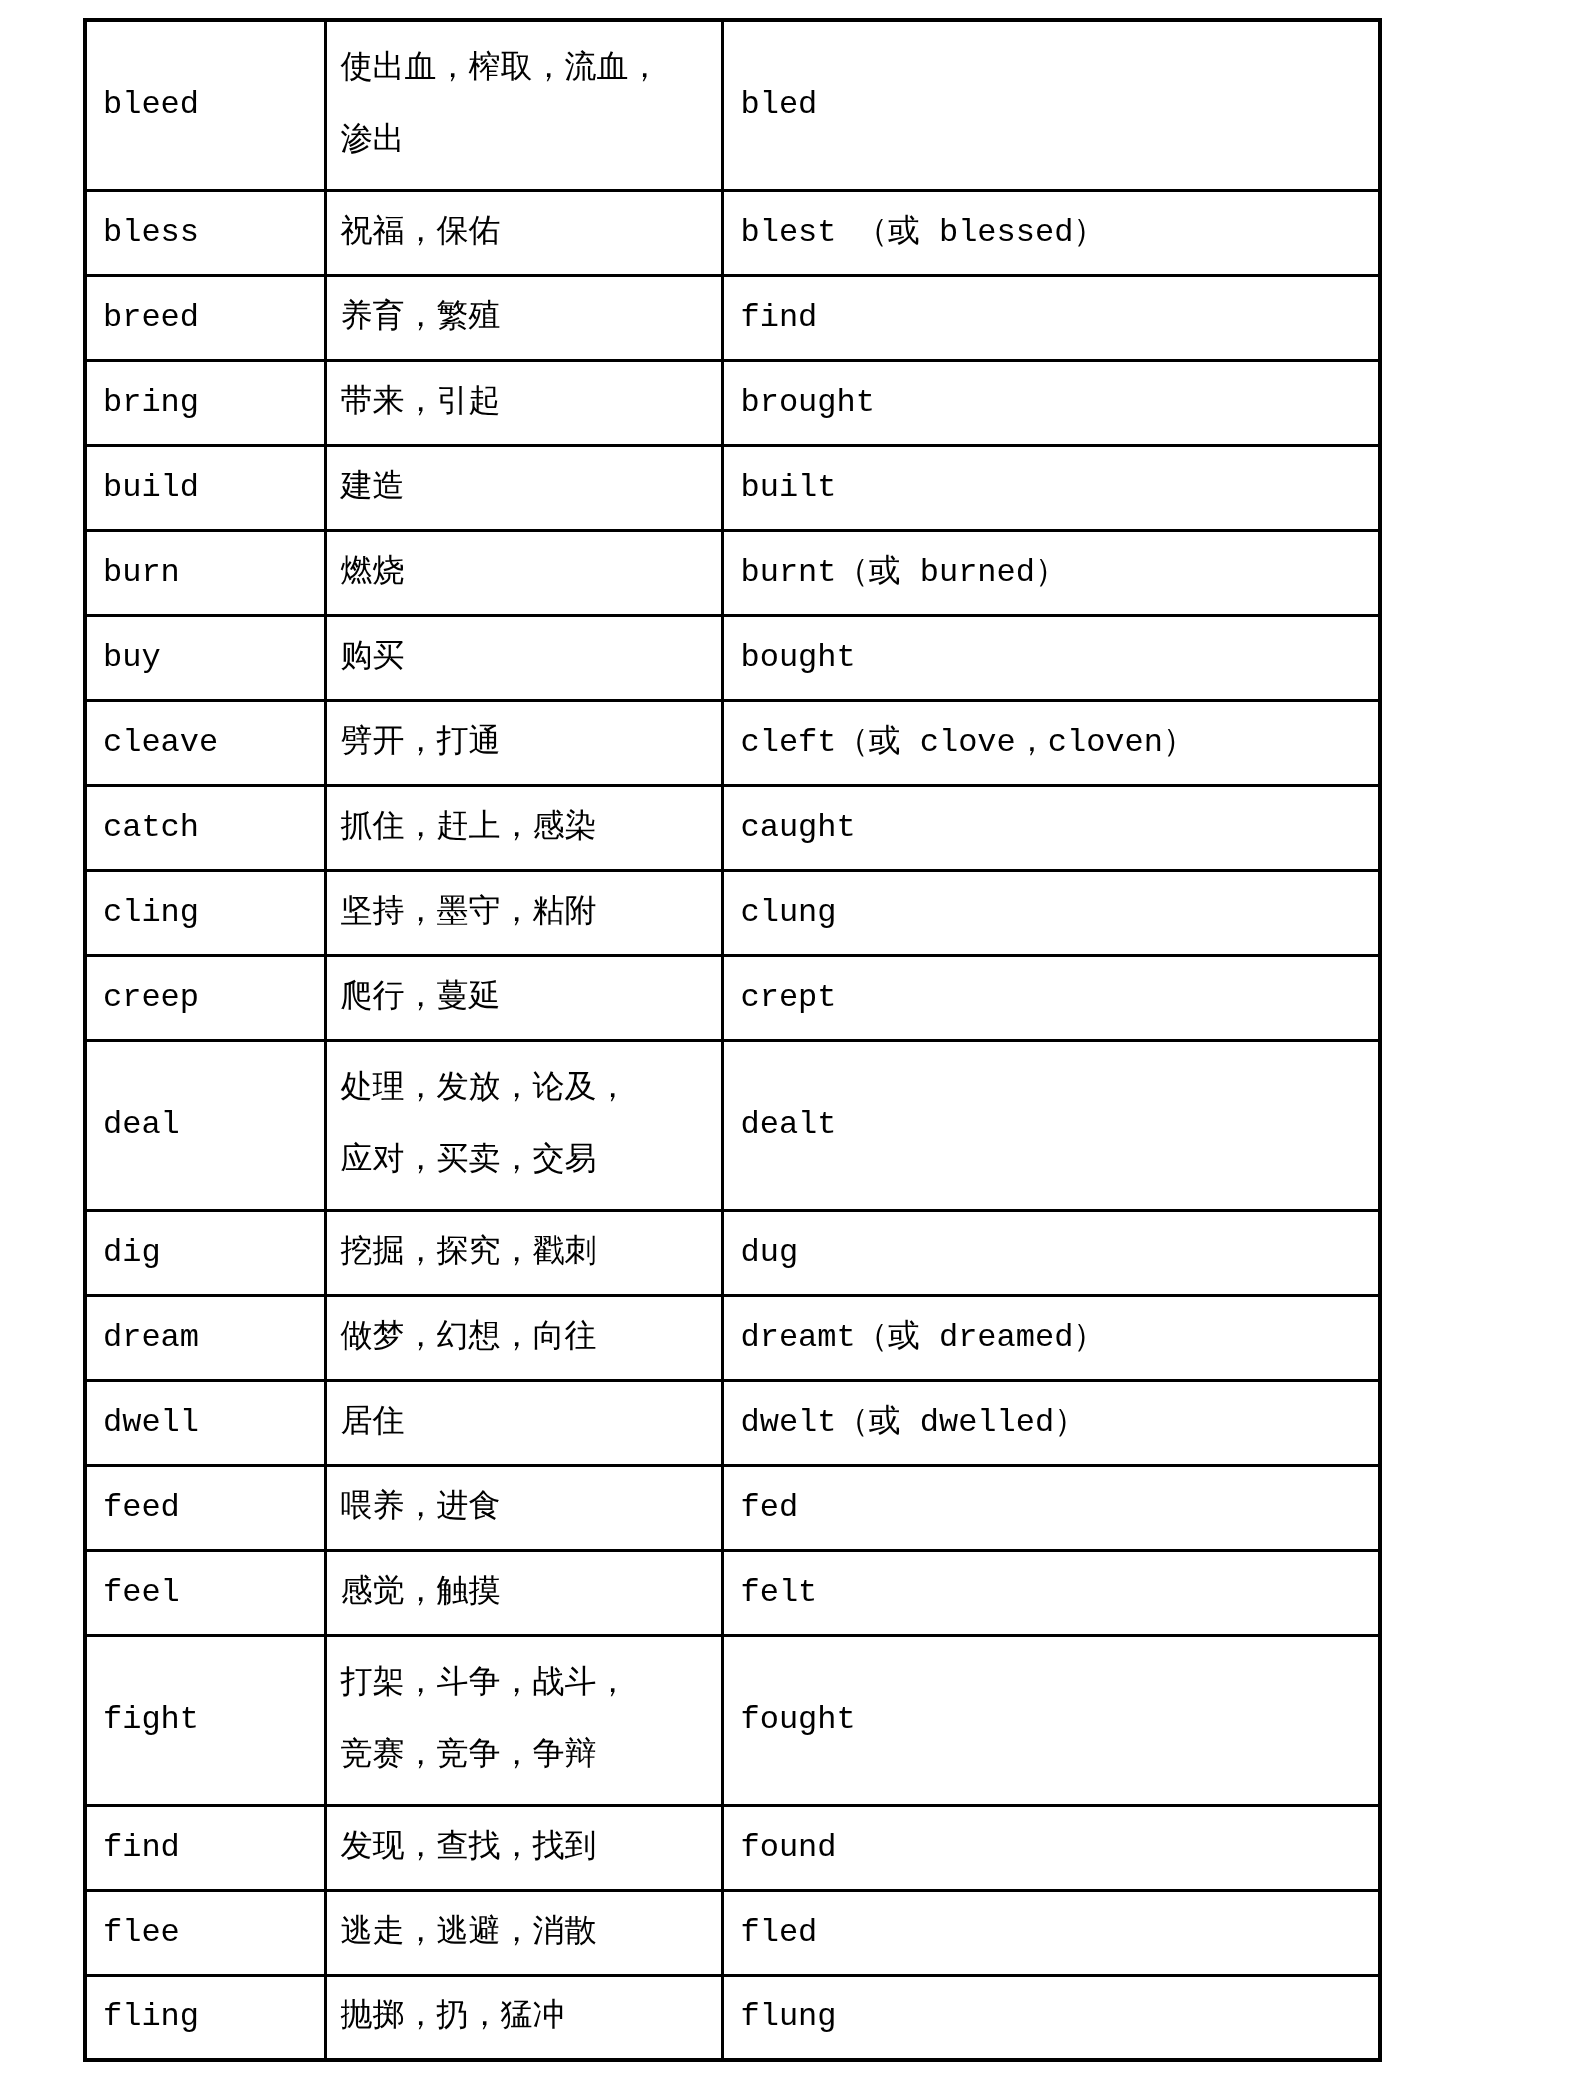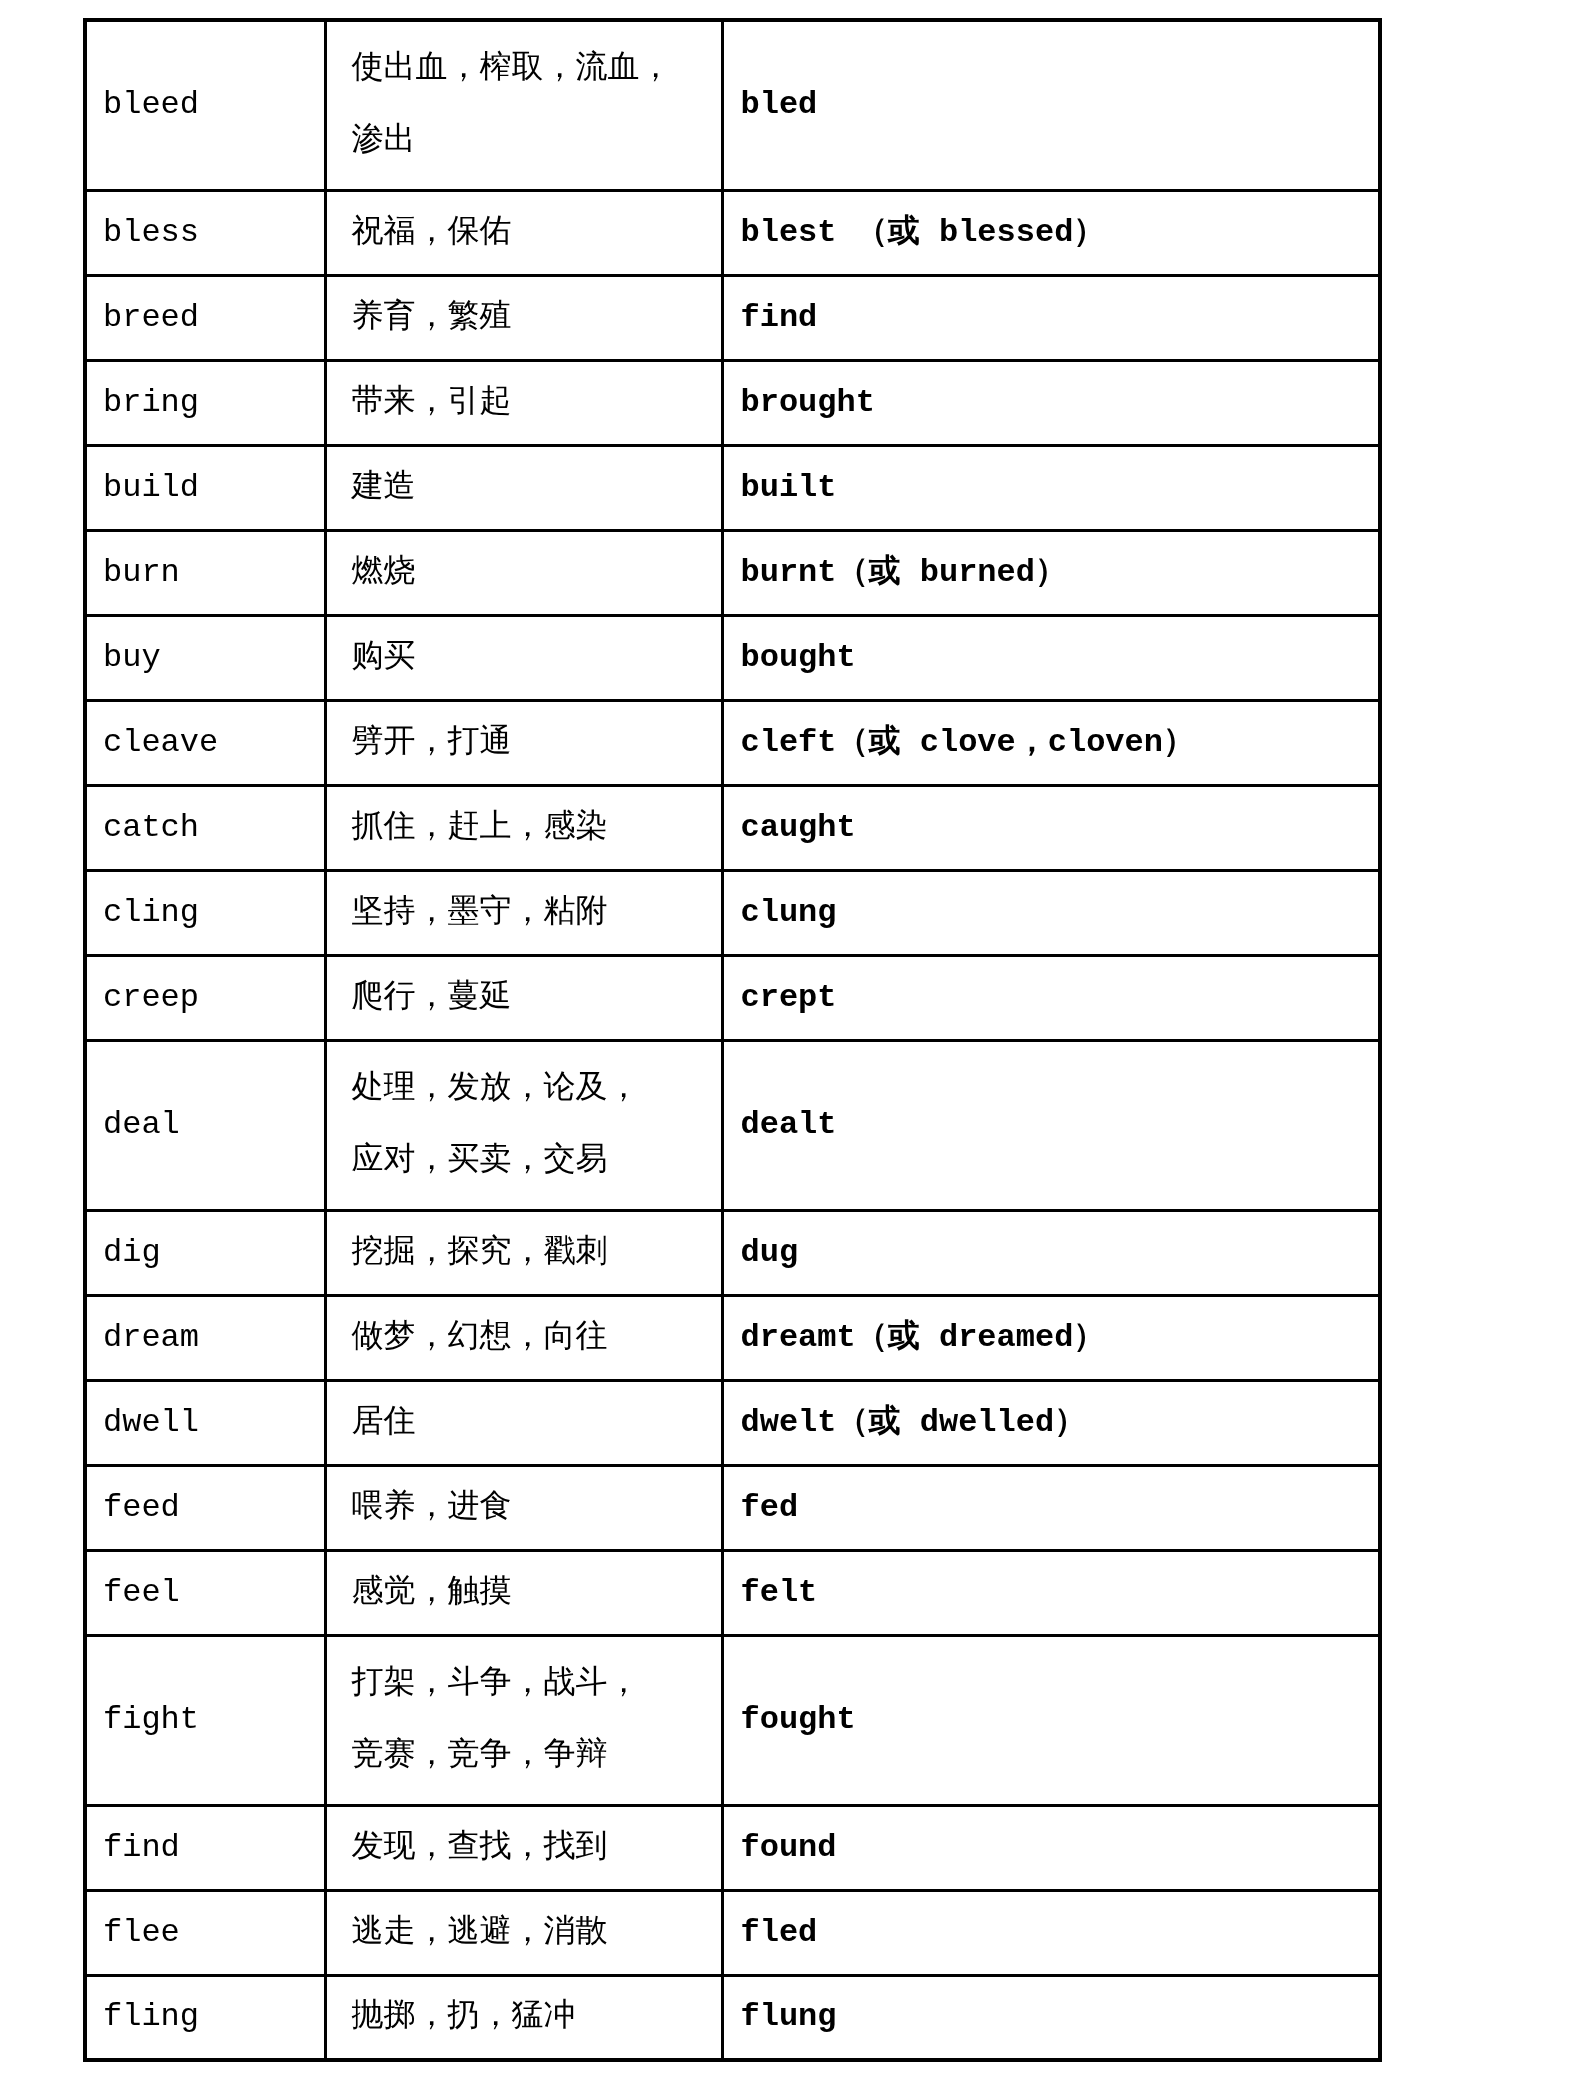--- a/index.html
+++ b/index.html
@@ -28,22 +28,22 @@
   .verb-table td {
     border: 3px solid #000000;
     font-size: 32px;
     color: #000000;
     line-height: 72px;
     vertical-align: middle;
     white-space: pre-line;
     padding: 0 10px 0 16px;
     overflow: hidden;
   }
-  .verb-table td:nth-child(2) { padding-left: 25px; }
-  .verb-table td:nth-child(3) { padding-left: 17px; font-weight: bold; }
+  .verb-table td:nth-child(2) { padding-left: 14px; }
+  .verb-table td:nth-child(3) { padding-left: 17px; }
   .verb-table tr { height: 85px; }
   .verb-table tr.tall { height: 170px; }
 </style>
 </head>
 <body>
 
 <div class="page">
   <table class="verb-table">
     <colgroup>
       <col class="col-verb">

